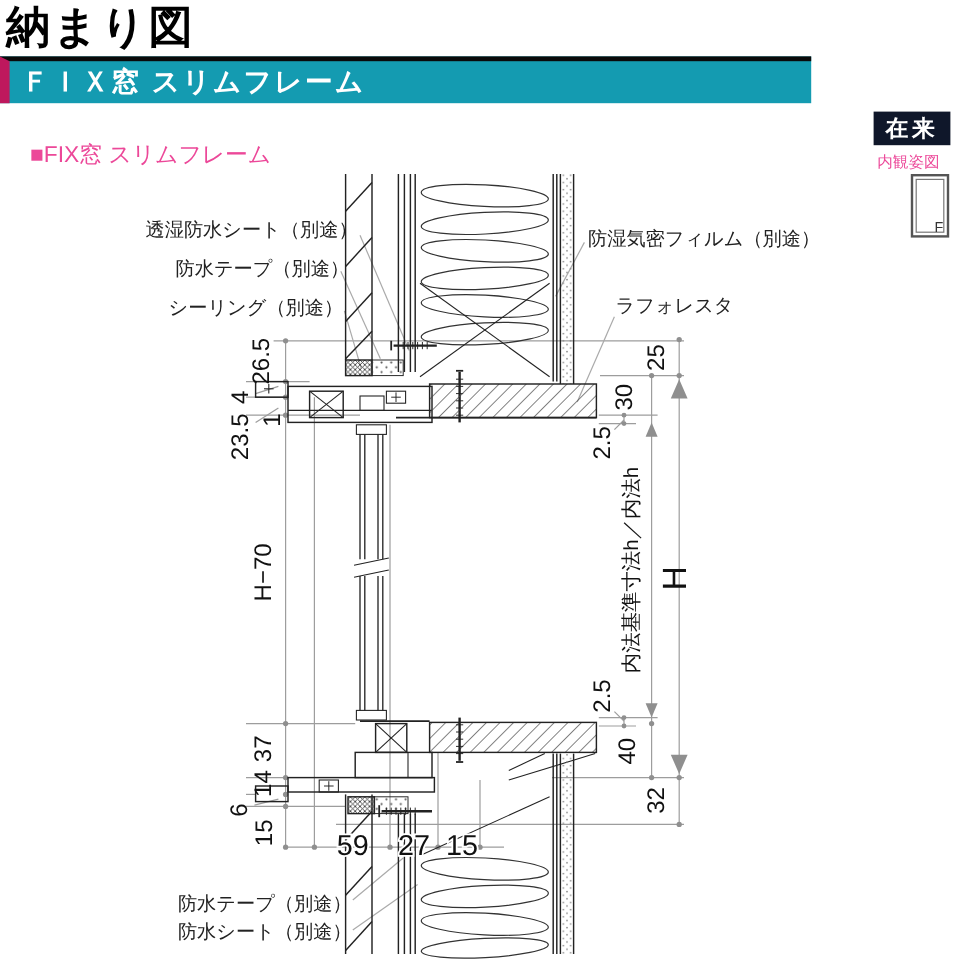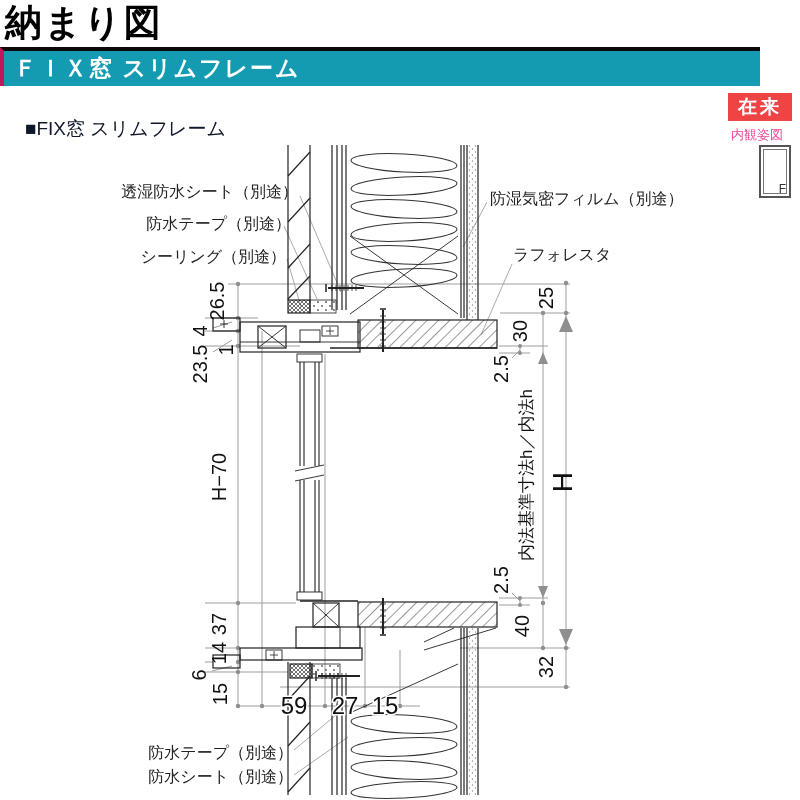--- a/index.html
+++ b/index.html
@@ -1,24 +1,24 @@
 <!DOCTYPE html>
 <html><head>
 <meta charset="utf-8">
 <style>
   html,body{margin:0;padding:0;background:#fff;}
   .stage{position:relative;width:800px;height:800px;background:#fff;overflow:hidden;
          font-family:"Liberation Sans","DejaVu Sans",sans-serif;color:#111;}
   .title{position:absolute;left:5px;top:-2px;font-size:37px;font-weight:900;letter-spacing:2px;color:#000;}
-  .banner{position:absolute;left:0;top:47px;width:760px;height:39px;background:#149bb1;
-          border-top:4px solid #0a0a0a;border-left:4px solid #be185d;box-sizing:border-box;
+  .banner{position:absolute;left:0;top:47px;width:676px;height:39px;background:#149bb1;
+          border-top:4px solid #0a0a0a;border-left:8px solid #be185d;box-sizing:border-box;
           display:flex;align-items:center;}
   .banner span{color:#fff;font-size:23px;font-weight:bold;letter-spacing:2px;margin-left:10px;}
-  .subtitle{position:absolute;left:25px;top:116px;font-size:19px;color:#0f172a;}
-  .badge{position:absolute;left:728px;top:93px;width:64px;height:28px;background:#ef4444;color:#fff;
+  .subtitle{position:absolute;left:25px;top:116px;font-size:19px;color:#ec4899;}
+  .badge{position:absolute;left:728px;top:93px;width:64px;height:28px;background:#0f172a;color:#fff;
          display:flex;align-items:center;justify-content:center;font-size:19px;font-weight:bold;letter-spacing:3px;}
   .viewcap{position:absolute;left:722px;top:126px;width:70px;text-align:center;font-size:13px;color:#ec4899;}
   .winicon{position:absolute;left:759px;top:145px;width:32px;height:53px;border:2px solid #555;box-sizing:border-box;background:#fff;}
   .winicon .inner{position:absolute;left:2px;top:2px;right:2px;bottom:2px;border:1px solid #777;}
   .winicon .glyph{position:absolute;right:3px;bottom:0px;font-size:12px;color:#333;}
   svg{position:absolute;left:0;top:0;}
   svg text{font-family:"Liberation Sans","DejaVu Sans",sans-serif;fill:#111;}
   .dimtxt{font-size:20px;}
   .dimtxt-s{font-size:17px;}
   .dimtxt-b{font-size:24px;}

